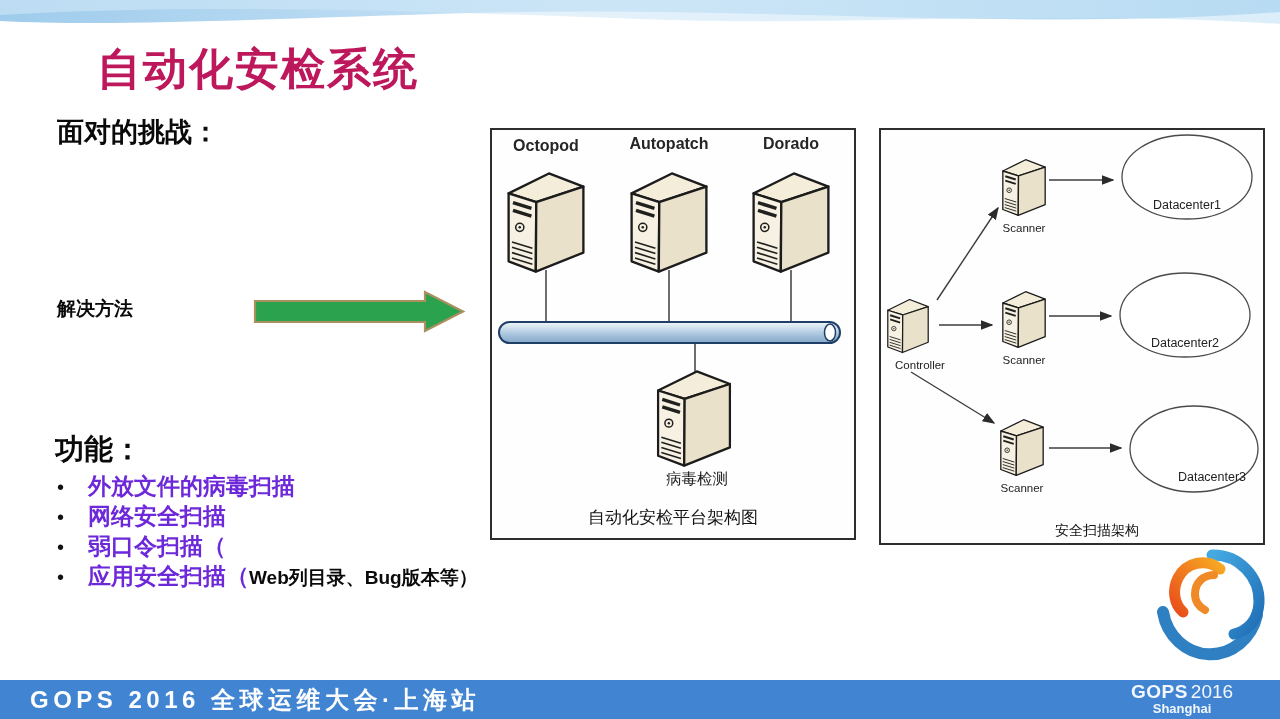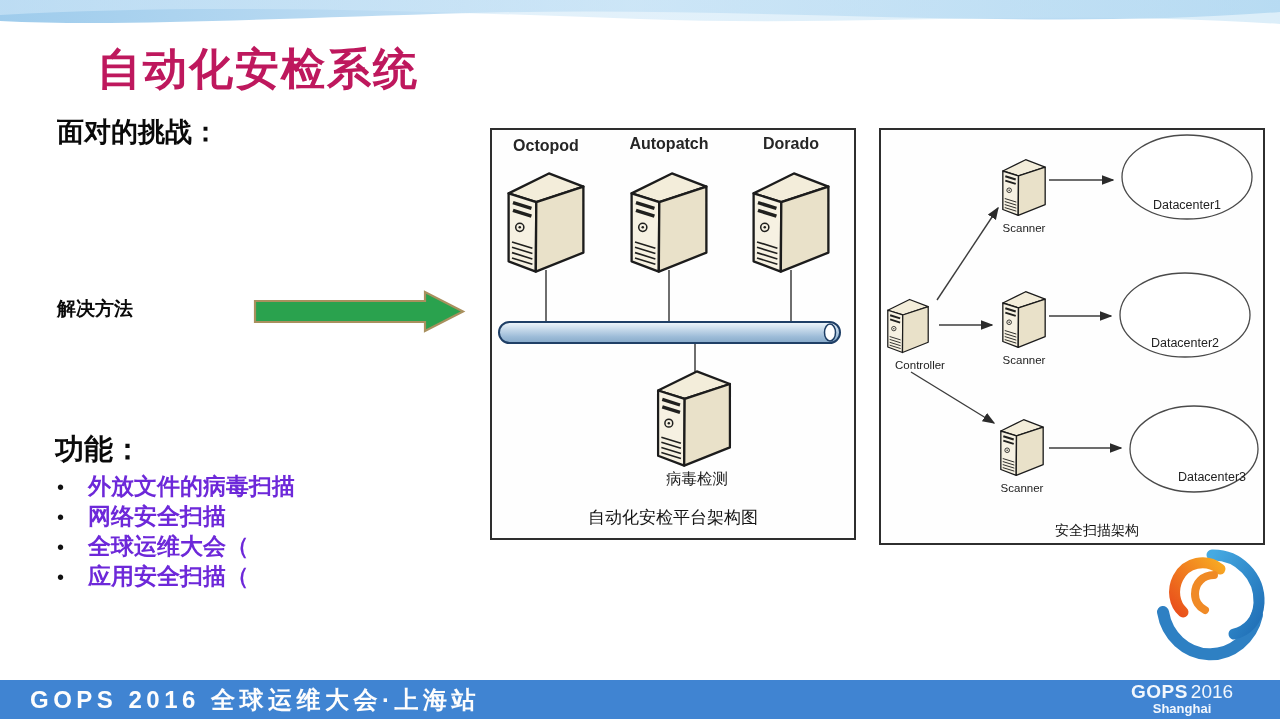--- a/index.html
+++ b/index.html
@@ -114,25 +114,26 @@
       <span class="fn-main">外放文件的病毒扫描</span>
       <span class="fn-detail"></span>
     </div>
     <div class="fn-row">
       <span class="fn-bullet">•</span>
       <span class="fn-main">网络安全扫描</span>
       <span class="fn-detail"></span>
     </div>
     <div class="fn-row">
       <span class="fn-bullet">•</span>
-      <span class="fn-main">全球运维大会（</span>
+      <span class="fn-main">弱口令扫描（</span>
     </div>
     <div class="fn-row">
       <span class="fn-bullet">•</span>
       <span class="fn-main">应用安全扫描（</span>
+      <span class="fn-detail">Web列目录、Bug版本等）</span>
     </div>
   </div>
 
   <div class="diag-box box-left">
     <svg class="diag-svg" width="362" height="408" viewBox="0 0 362 408">
       <defs>
         <linearGradient id="pipeGrad" x1="0" y1="0" x2="0" y2="1">
           <stop offset="0" stop-color="#f2f8fc"></stop>
             <stop offset="0.35" stop-color="#c6d9ea"></stop>
           <stop offset="0.7" stop-color="#9dbcd8"></stop>

